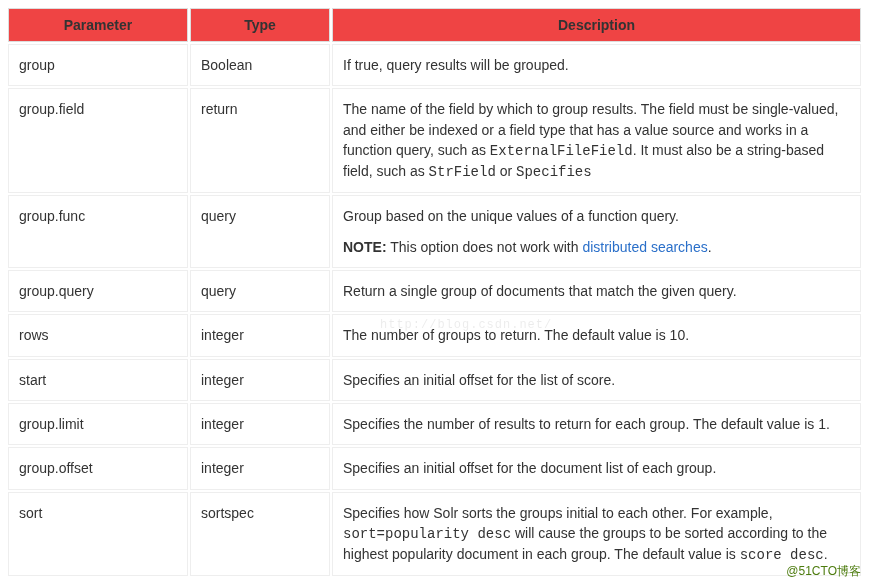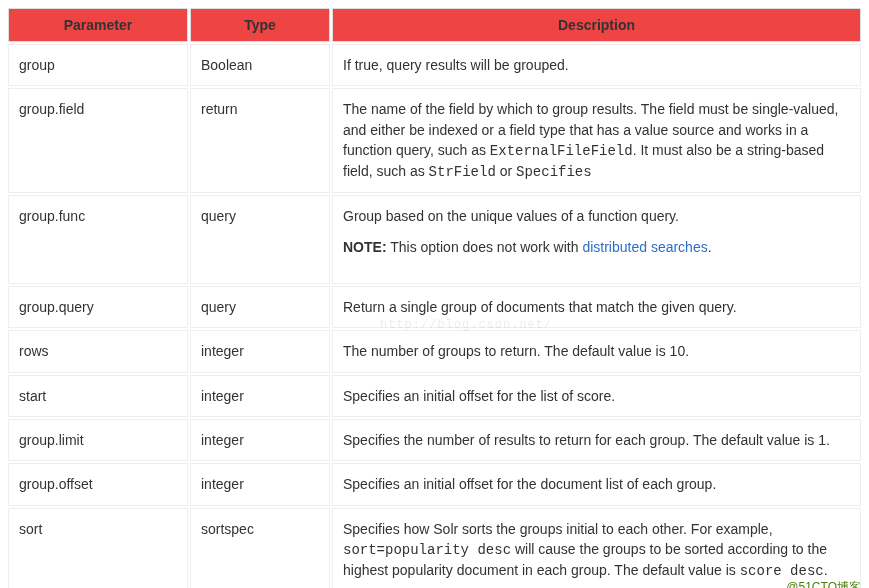--- a/index.html
+++ b/index.html
@@ -60,21 +60,21 @@
   }
   .watermark-footer {
     position: absolute;
     right: 8px;
     bottom: 4px;
     color: #4d7c0f;
     font-size: 12px;
     pointer-events: none;
   }
   .desc p { margin: 0 0 10px 0; }
-  .desc p:last-child { margin-bottom: 16px; }
+  .desc p:last-child { margin-bottom: 0; }
   strong.note { font-weight: bold; }
 </style>
 </head>
 <body>
 
 <table>
   <colgroup>
     <col class="col-param">
       <col class="col-type">
       <col class="col-desc">

